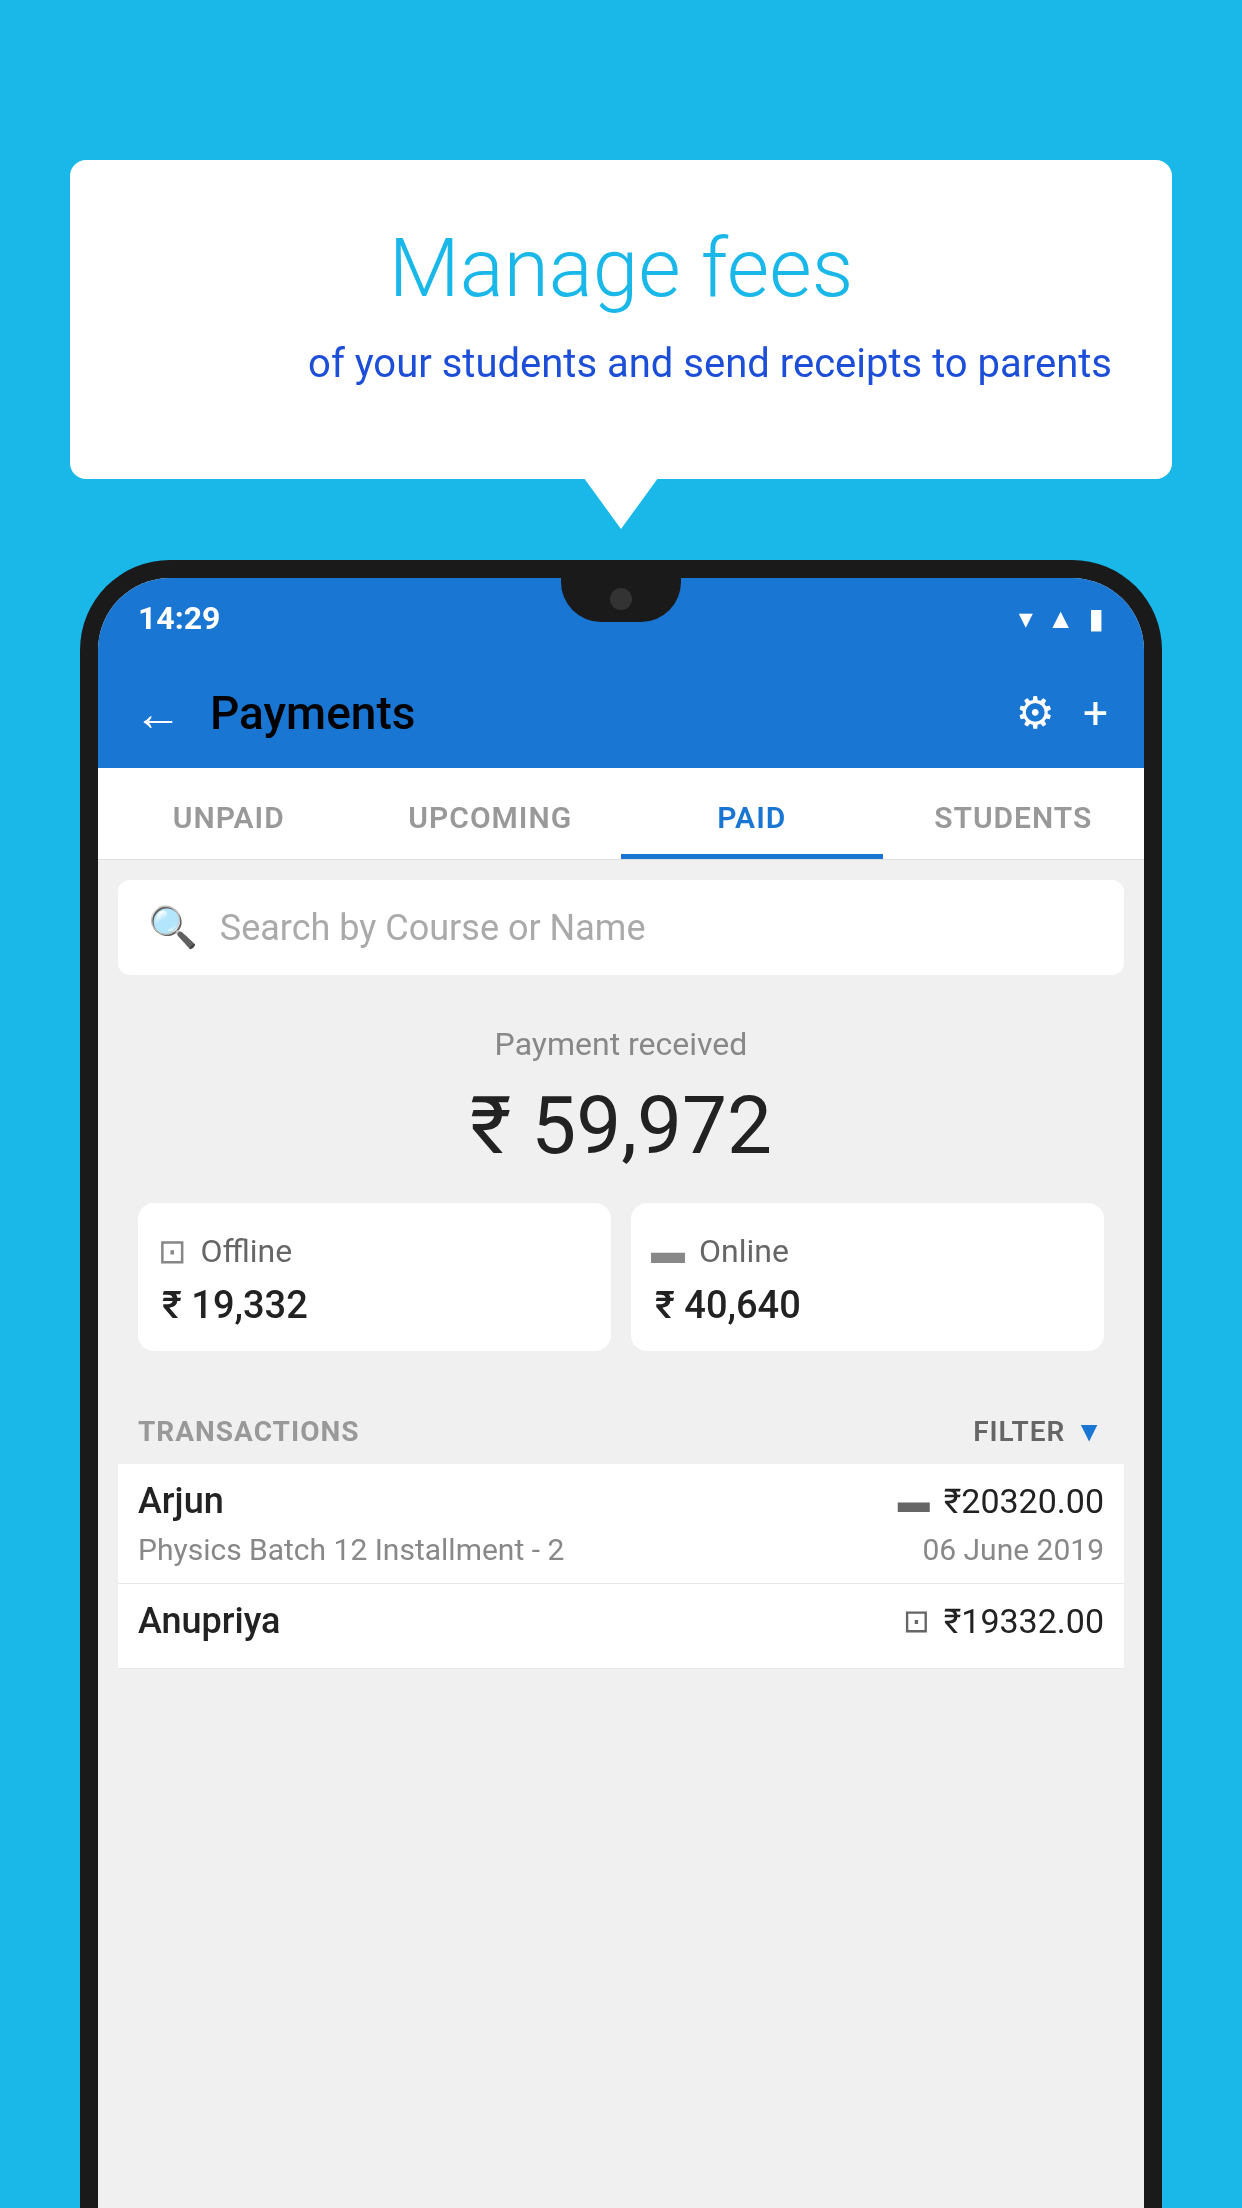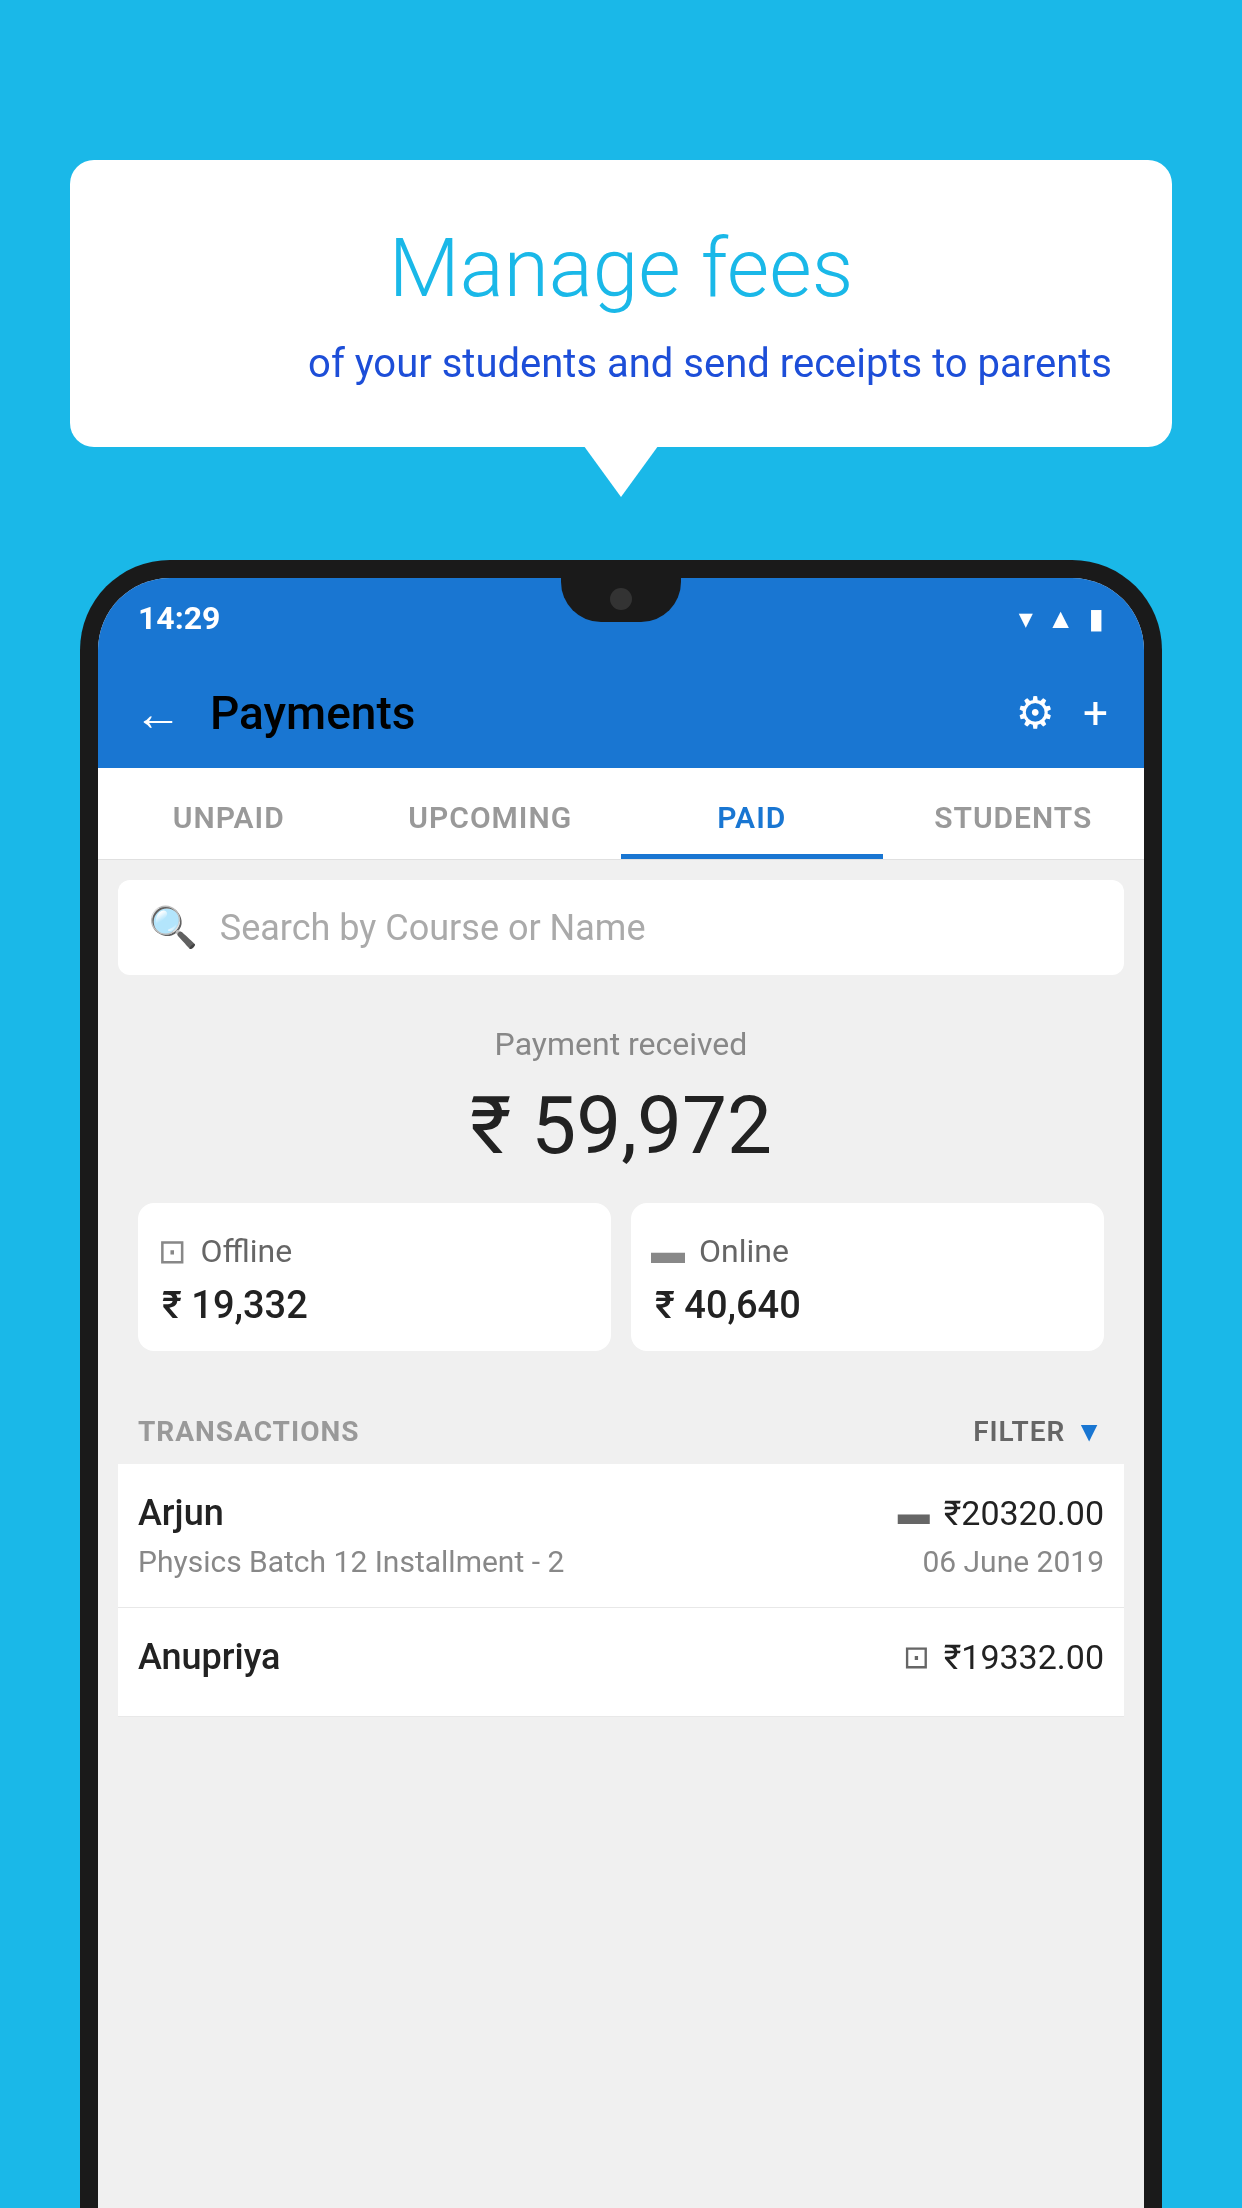--- a/index.html
+++ b/index.html
@@ -16,22 +16,22 @@
     
     .speech-bubble-container {
       position: absolute;
       top: 160px;
       left: 70px;
       right: 70px;
     }
 
     .speech-bubble {
       background: white;
-      border-radius: 24px;
-      padding: 60px 60px 60px 60px;
+      border-radius: 16px;
+      padding: 60px 60px 92px 60px;
       text-align: center;
       position: relative;
     }
 
     .speech-bubble::after {
       content: '';
       position: absolute;
       bottom: -50px;
       left: 50%;
       transform: translateX(-50%);
@@ -306,21 +306,21 @@
     }
 
     .filter-icon {
       color: #1976d2;
       font-size: 28px;
     }
 
     
     .transaction-row {
       background: white;
-      padding: 28px 20px;
+      padding: 16px 20px;
       border-bottom: 1px solid #e8e8e8;
     }
 
     .txn-top {
       display: flex;
       justify-content: space-between;
       align-items: center;
       margin-bottom: 10px;
     }
 

